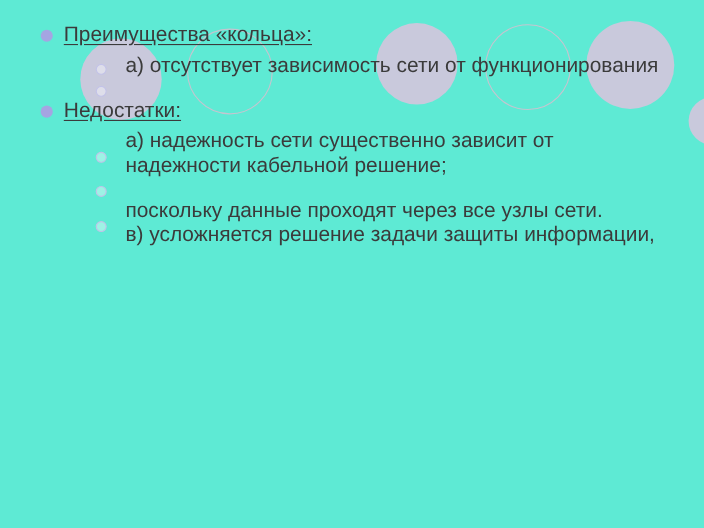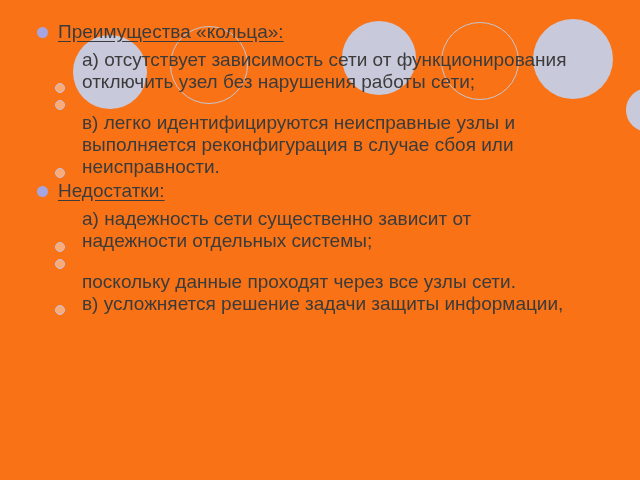--- a/index.html
+++ b/index.html
@@ -5,21 +5,21 @@
   html,body{margin:0;padding:0;}
   body{
     width:640px;height:480px;
     background:#ffffff;
     font-family:"Liberation Sans","DejaVu Sans",sans-serif;
     overflow:hidden;
   }
   .slide{
     position:relative;
     width:640px;height:480px;
-    background:#f97316;
+    background:#5eead4;
     overflow:hidden;
   }
   
   .circle{position:absolute;border-radius:50%;z-index:0;}
   .circle.filled{background:#c9c9dc;}
   .circle.outlined{background:transparent;border:1px solid #c5c5cf;}
   .c-a{left:73px;top:35px;width:74px;height:74px;}
   .c-b{left:170px;top:26px;width:76px;height:76px;}
   .c-c{left:342px;top:21px;width:74px;height:74px;}
   .c-d{left:441px;top:22px;width:76px;height:76px;}
@@ -39,21 +39,21 @@
     background:#a5a5e2;
     margin:6px 0 0 37px;
   }
   .l1-text{
     margin-left:10px;
     font-size:19px;line-height:22px;
     text-decoration:underline;
     text-underline-offset:3px;
     white-space:nowrap;
   }
-  .l2-item{display:flex;align-items:flex-end;margin-bottom:2px;}
+  .l2-item{display:flex;align-items:center;margin-bottom:2px;margin-left:32px;}
   .bullet2{
     flex:0 0 auto;
     box-sizing:border-box;
     width:10px;height:10px;border-radius:50%;
     border:1px solid #c2c2e8;
     background:rgba(255,255,255,0.4);
     margin:5px 0 0 55px;
   }
   .l2-text{margin-left:17px;font-size:19px;line-height:22px;}
   .line{white-space:nowrap;}
@@ -75,47 +75,38 @@
 
     <div class="l1-item">
       <span class="bullet1"></span>
       <span class="l1-text">Преимущества «кольца»:</span>
     </div>
 
     <div class="l2-item">
       <span class="bullet2"></span>
       <div class="l2-text">
         <div class="line">а) отсутствует зависимость сети от функционирования</div>
-        <div class="line">отключить узел без нарушения работы сети;</div>
       </div>
     </div>
 
     <div class="l2-item">
       <span class="bullet2"></span>
     </div>
 
-    <div class="l2-item">
-      <span class="bullet2"></span>
-      <div class="l2-text">
-        <div class="line">в) легко идентифицируются неисправные узлы и</div>
-        <div class="line">выполняется реконфигурация в случае сбоя или</div>
-        <div class="line">неисправности.</div>
-      </div>
-    </div>
 
     <div class="l1-item sec2">
       <span class="bullet1"></span>
       <span class="l1-text">Недостатки:</span>
     </div>
 
     <div class="l2-item">
       <span class="bullet2"></span>
       <div class="l2-text">
         <div class="line">а) надежность сети существенно зависит от</div>
-        <div class="line">надежности отдельных системы;</div>
+        <div class="line">надежности кабельной решение;</div>
       </div>
     </div>
 
     <div class="l2-item">
       <span class="bullet2"></span>
     </div>
 
     <div class="l2-item">
       <span class="bullet2"></span>
       <div class="l2-text">

